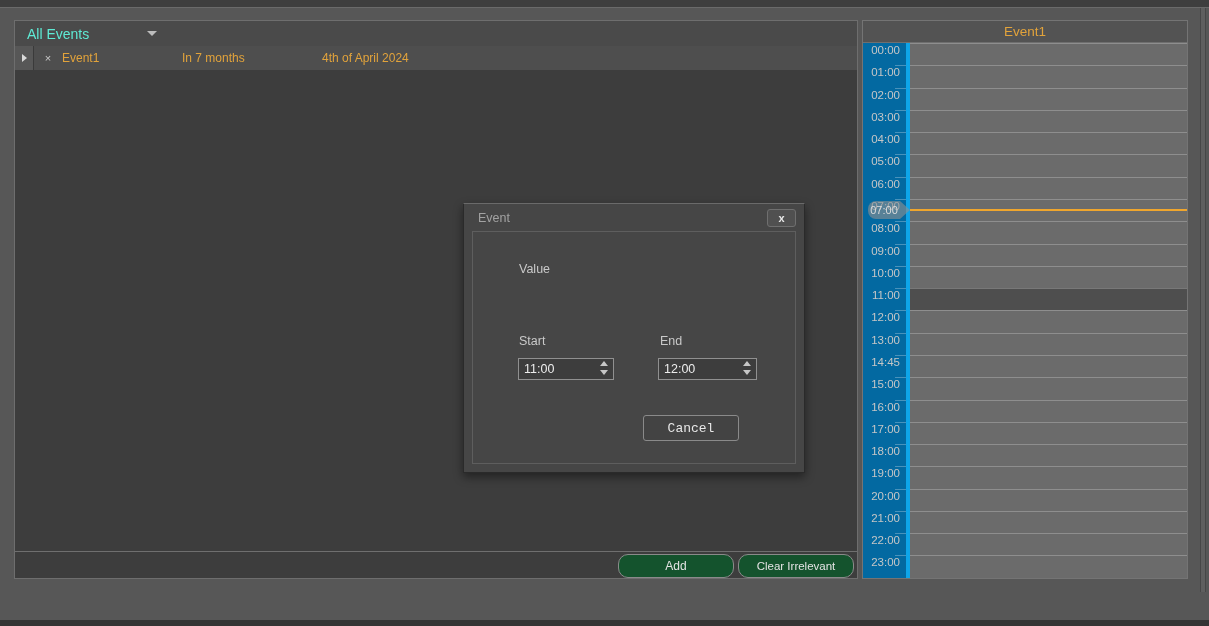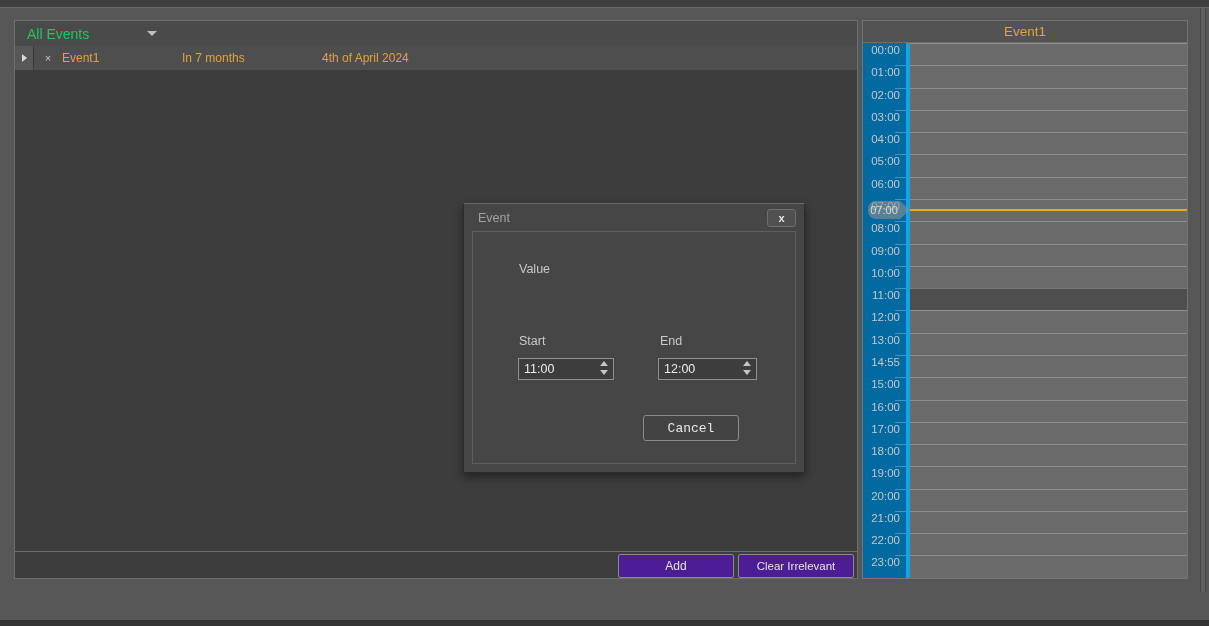--- a/index.html
+++ b/index.html
@@ -8,32 +8,32 @@
 
   
   #top-strip{position:absolute;left:0;top:0;width:100%;height:8px;background:#3e3e3e;border-bottom:1px solid #6a6a6a;}
 
   
   #right-splitter{position:absolute;left:1200px;top:8px;width:6px;height:584px;background:#5f5f5f;border-left:1px solid #474747;border-right:1px solid #474747;}
 
   
   #left-panel{position:absolute;left:14px;top:20px;width:844px;height:559px;background:#3d3d3d;border:1px solid #6e6e6e;}
   #event-list{position:absolute;left:0;top:0;right:0;height:531px;border-bottom:1px solid #6f6f6f;overflow:hidden;}
-  #list-header{height:25px;background:#4a4a4a;display:flex;align-items:center;color:#22c55e;font-size:14px;}
+  #list-header{height:25px;background:#4a4a4a;display:flex;align-items:center;color:#5eead4;font-size:14px;}
   #list-header .flabel{padding-left:12px;}
   .caret-down{width:0;height:0;border-left:5px solid transparent;border-right:5px solid transparent;border-top:5px solid #bdbdbd;margin-left:58px;}
   .ev-row{height:24px;background:#4e4e4e;display:flex;align-items:center;font-size:12px;color:#e2a33b;}
   .cell-exp{width:19px;height:24px;background:#575757;border-right:1px solid #3a3a3a;display:flex;align-items:center;justify-content:center;}
   .tri-right{width:0;height:0;border-top:4px solid transparent;border-bottom:4px solid transparent;border-left:5px solid #d9d9d9;}
   .cell-x{width:28px;text-align:center;color:#c9c9c9;font-size:11px;}
   .cell-name{width:120px;}
   .cell-recur{width:140px;}
   .cell-date{flex:1;}
 
-  .panel-btn{position:absolute;height:24px;background:#4c1d95;border:1px solid #8a8a8a;border-radius:2px;color:#e3e3e3;font-size:12px;display:flex;align-items:center;justify-content:center;cursor:default;}
+  .panel-btn{position:absolute;height:24px;background:#14532d;border:1px solid #8a8a8a;border-radius:10px;color:#e3e3e3;font-size:12px;display:flex;align-items:center;justify-content:center;cursor:default;}
   #add-btn{left:603px;top:533px;width:116px;}
   #clear-btn{left:723px;top:533px;width:116px;font-size:11.5px;}
 
   
   #dialog{position:absolute;left:463px;top:203px;width:342px;height:270px;background:#464646;border:1px solid #2a2a2a;border-top-color:#6a6a6a;box-shadow:0 4px 9px rgba(0,0,0,.45);z-index:10;}
   #dialog-titlebar{height:27px;display:flex;align-items:center;padding-left:14px;color:#a2a2a2;font-weight:normal;font-size:12.5px;}
   #dialog-close{position:absolute;right:8px;top:5px;width:29px;height:18px;background:#505050;border:1px solid #6f6f6f;border-radius:3px;color:#e8e8e8;font-weight:bold;font-size:11px;line-height:16px;text-align:center;}
   #dialog-content{position:absolute;left:8px;top:27px;right:8px;bottom:8px;border:1px solid #5e5e5e;}
   .fld-label{position:absolute;color:#c9c9c9;font-size:12.5px;}
   .txt-input{position:absolute;background:#3d3d3d;border:1px solid #909090;color:#ececec;font-size:12.5px;padding:0 5px;outline:none;}
@@ -143,21 +143,21 @@
           <div class="hour-label">04:00</div>
           <div class="hour-label">05:00</div>
           <div class="hour-label">06:00</div>
           <div class="hour-label">07:00</div>
           <div class="hour-label">08:00</div>
           <div class="hour-label">09:00</div>
           <div class="hour-label">10:00</div>
           <div class="hour-label">11:00</div>
           <div class="hour-label">12:00</div>
           <div class="hour-label">13:00</div>
-          <div class="hour-label">14:55</div>
+          <div class="hour-label">14:45</div>
           <div class="hour-label">15:00</div>
           <div class="hour-label">16:00</div>
           <div class="hour-label">17:00</div>
           <div class="hour-label">18:00</div>
           <div class="hour-label">19:00</div>
           <div class="hour-label">20:00</div>
           <div class="hour-label">21:00</div>
           <div class="hour-label">22:00</div>
           <div class="hour-label">23:00</div>
           <div id="time-cursor" style="top: 31.25%;">07:00</div>

